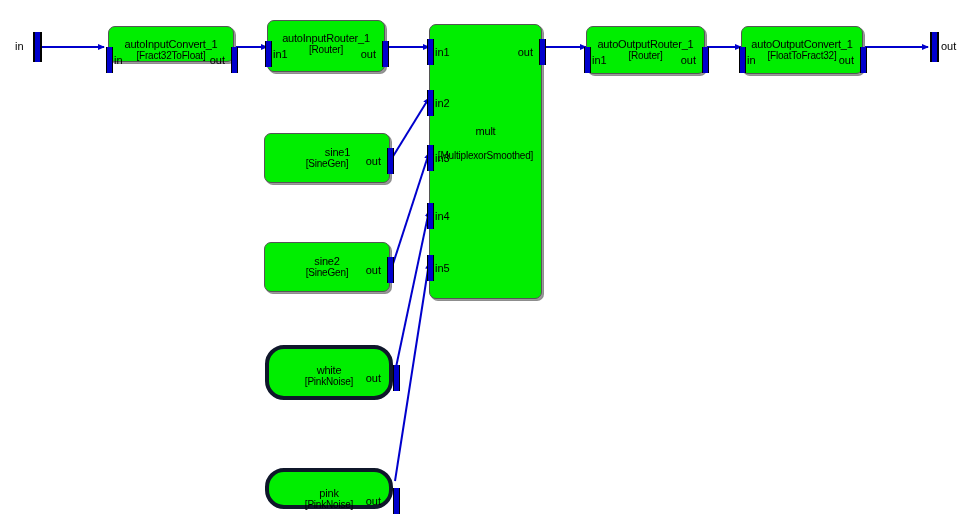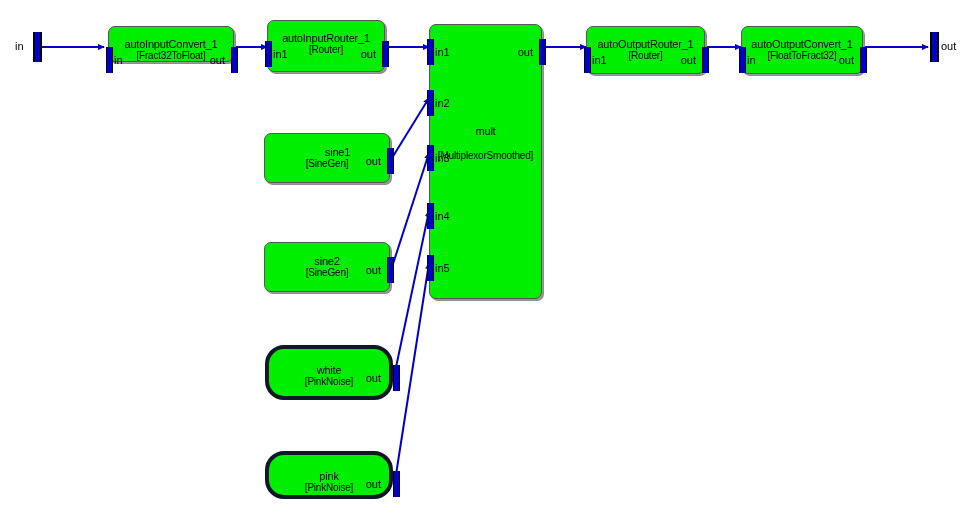--- a/index.html
+++ b/index.html
@@ -177,21 +177,21 @@
         <div class="blk-sub" style="top: 24px;">[SineGen]</div>
         <div class="port" style="left: 122px; top: 14px; height: 26px;"></div>
         <div class="port-label" style="right: 8px; top: 22px;">out</div>
       </div>
       <div class="block selected" style="left: 265px; top: 345px; width: 128px; height: 55px;">
         <div class="blk-title" style="top: 14.5px;">white</div>
         <div class="blk-sub" style="top: 26.5px;">[PinkNoise]</div>
         <div class="port" style="left: 124px; top: 16px; height: 26px;"></div>
         <div class="port-label" style="right: 8px; top: 24px;">out</div>
       </div>
-      <div class="block selected" style="left: 265px; top: 451px; width: 128px; height: 48px;">
+      <div class="block selected" style="left: 265px; top: 468px; width: 128px; height: 41px;">
         <div class="blk-title" style="top: 14.5px;">pink</div>
         <div class="blk-sub" style="top: 26.5px;">[PinkNoise]</div>
         <div class="port" style="left: 124px; top: 16px; height: 26px;"></div>
         <div class="port-label" style="right: 8px; top: 24px;">out</div>
       </div>
     </div>
   <div id="terminals-layer">
       <div class="terminal" style="left: 33px; top: 32px; height: 30px;"></div>
       <div class="terminal-label" style="top: 41px; left: 15px;">in</div>
       <div class="terminal" style="left: 930px; top: 32px; height: 30px;"></div>

